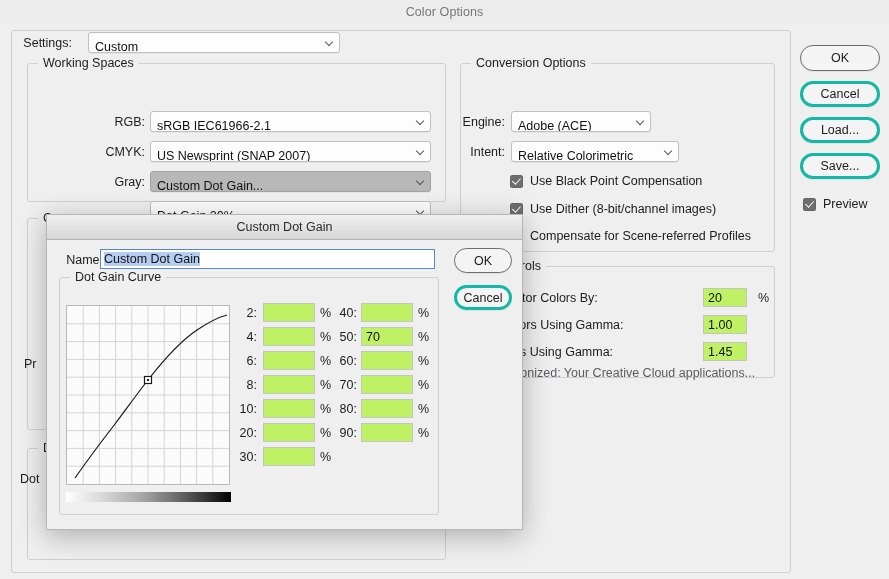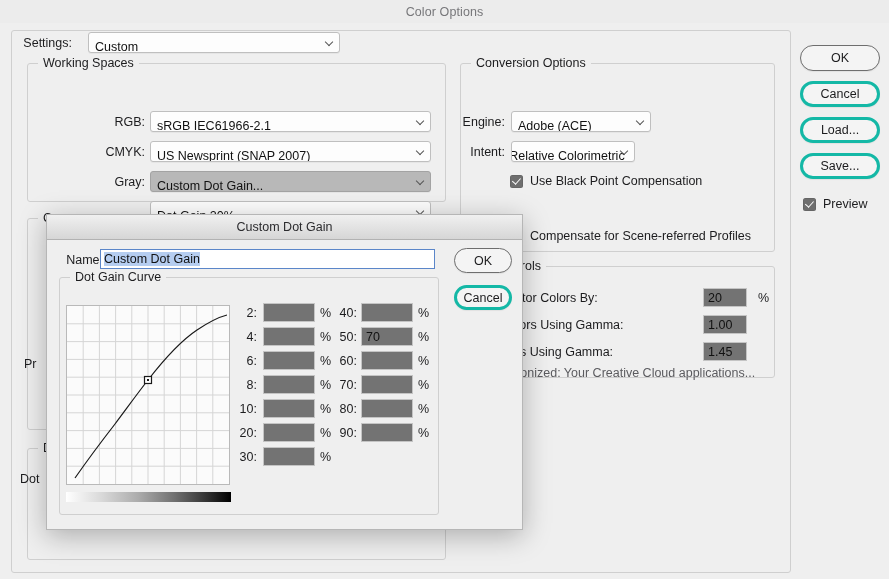--- a/index.html
+++ b/index.html
@@ -45,21 +45,21 @@
     position:absolute;right:5px;top:50%;width:9px;height:9px;
     margin-top:-5px;
   }
   .select .chev:after{
     content:"";position:absolute;left:1px;top:1px;
     width:5px;height:5px;border-right:1.3px solid #555;border-bottom:1.3px solid #555;
     transform:rotate(45deg);
   }
 
   .numfield{
-    position:absolute;box-sizing:border-box;background:#737373;
+    position:absolute;box-sizing:border-box;background:#bef264;
     border:1px solid #c4c4c4;height:19px;
     display:flex;align-items:center;padding:0 4px;font-size:12.5px;color:#111;
   }
   .pct{position:absolute;font-size:12.5px;color:#1c1c1e;}
 
   
   .check{position:absolute;display:flex;align-items:center;gap:7px;font-size:12.5px;color:#1c1c1e;white-space:nowrap;}
   .box{
     width:13px;height:13px;border-radius:2.5px;background:#6e6e6e;
     position:relative;flex:0 0 auto;box-shadow:inset 0 0 0 .5px rgba(0,0,0,.15);
@@ -163,28 +163,32 @@
 
   <div class="fieldset" style="left:460px;top:40px;width:313px;height:187px;">
     <span class="legend">Conversion Options</span>
   </div>
   <span class="lbl" style="left:450px;top:92px;width:55px;">Engine:</span>
   <div class="select" style="left:511px;top:88px;width:140px;">
     <span>Adobe (ACE)</span>
     <span class="chev"></span>
   </div>
   <span class="lbl" style="left:450px;top:122px;width:55px;">Intent:</span>
-  <div class="select" style="left:511px;top:118px;width:124px;justify-content:center;">
+  <div class="select" style="left:511px;top:118px;width:168px;">
     <span>Relative Colorimetric</span>
     <span class="chev"></span>
   </div>
 
   <div class="check" style="left:510px;top:151px;">
     <span class="box"></span>
     <span>Use Black Point Compensation</span>
+  </div>
+  <div class="check" style="left:510px;top:179px;">
+    <span class="box"></span>
+    <span>Use Dither (8-bit/channel images)</span>
   </div>
   <div class="check" style="left:510px;top:206px;">
     <span class="box"></span>
     <span>Compensate for Scene-referred Profiles</span>
   </div>
 
   <div class="fieldset" style="left:460px;top:243px;width:313px;height:110px;">
     <span class="legend" style="left:18px;">d Controls</span>
   </div>
   <span class="lbl" style="left:470px;top:268px;width:180px;text-align:left;">rate Monitor Colors By:</span>

